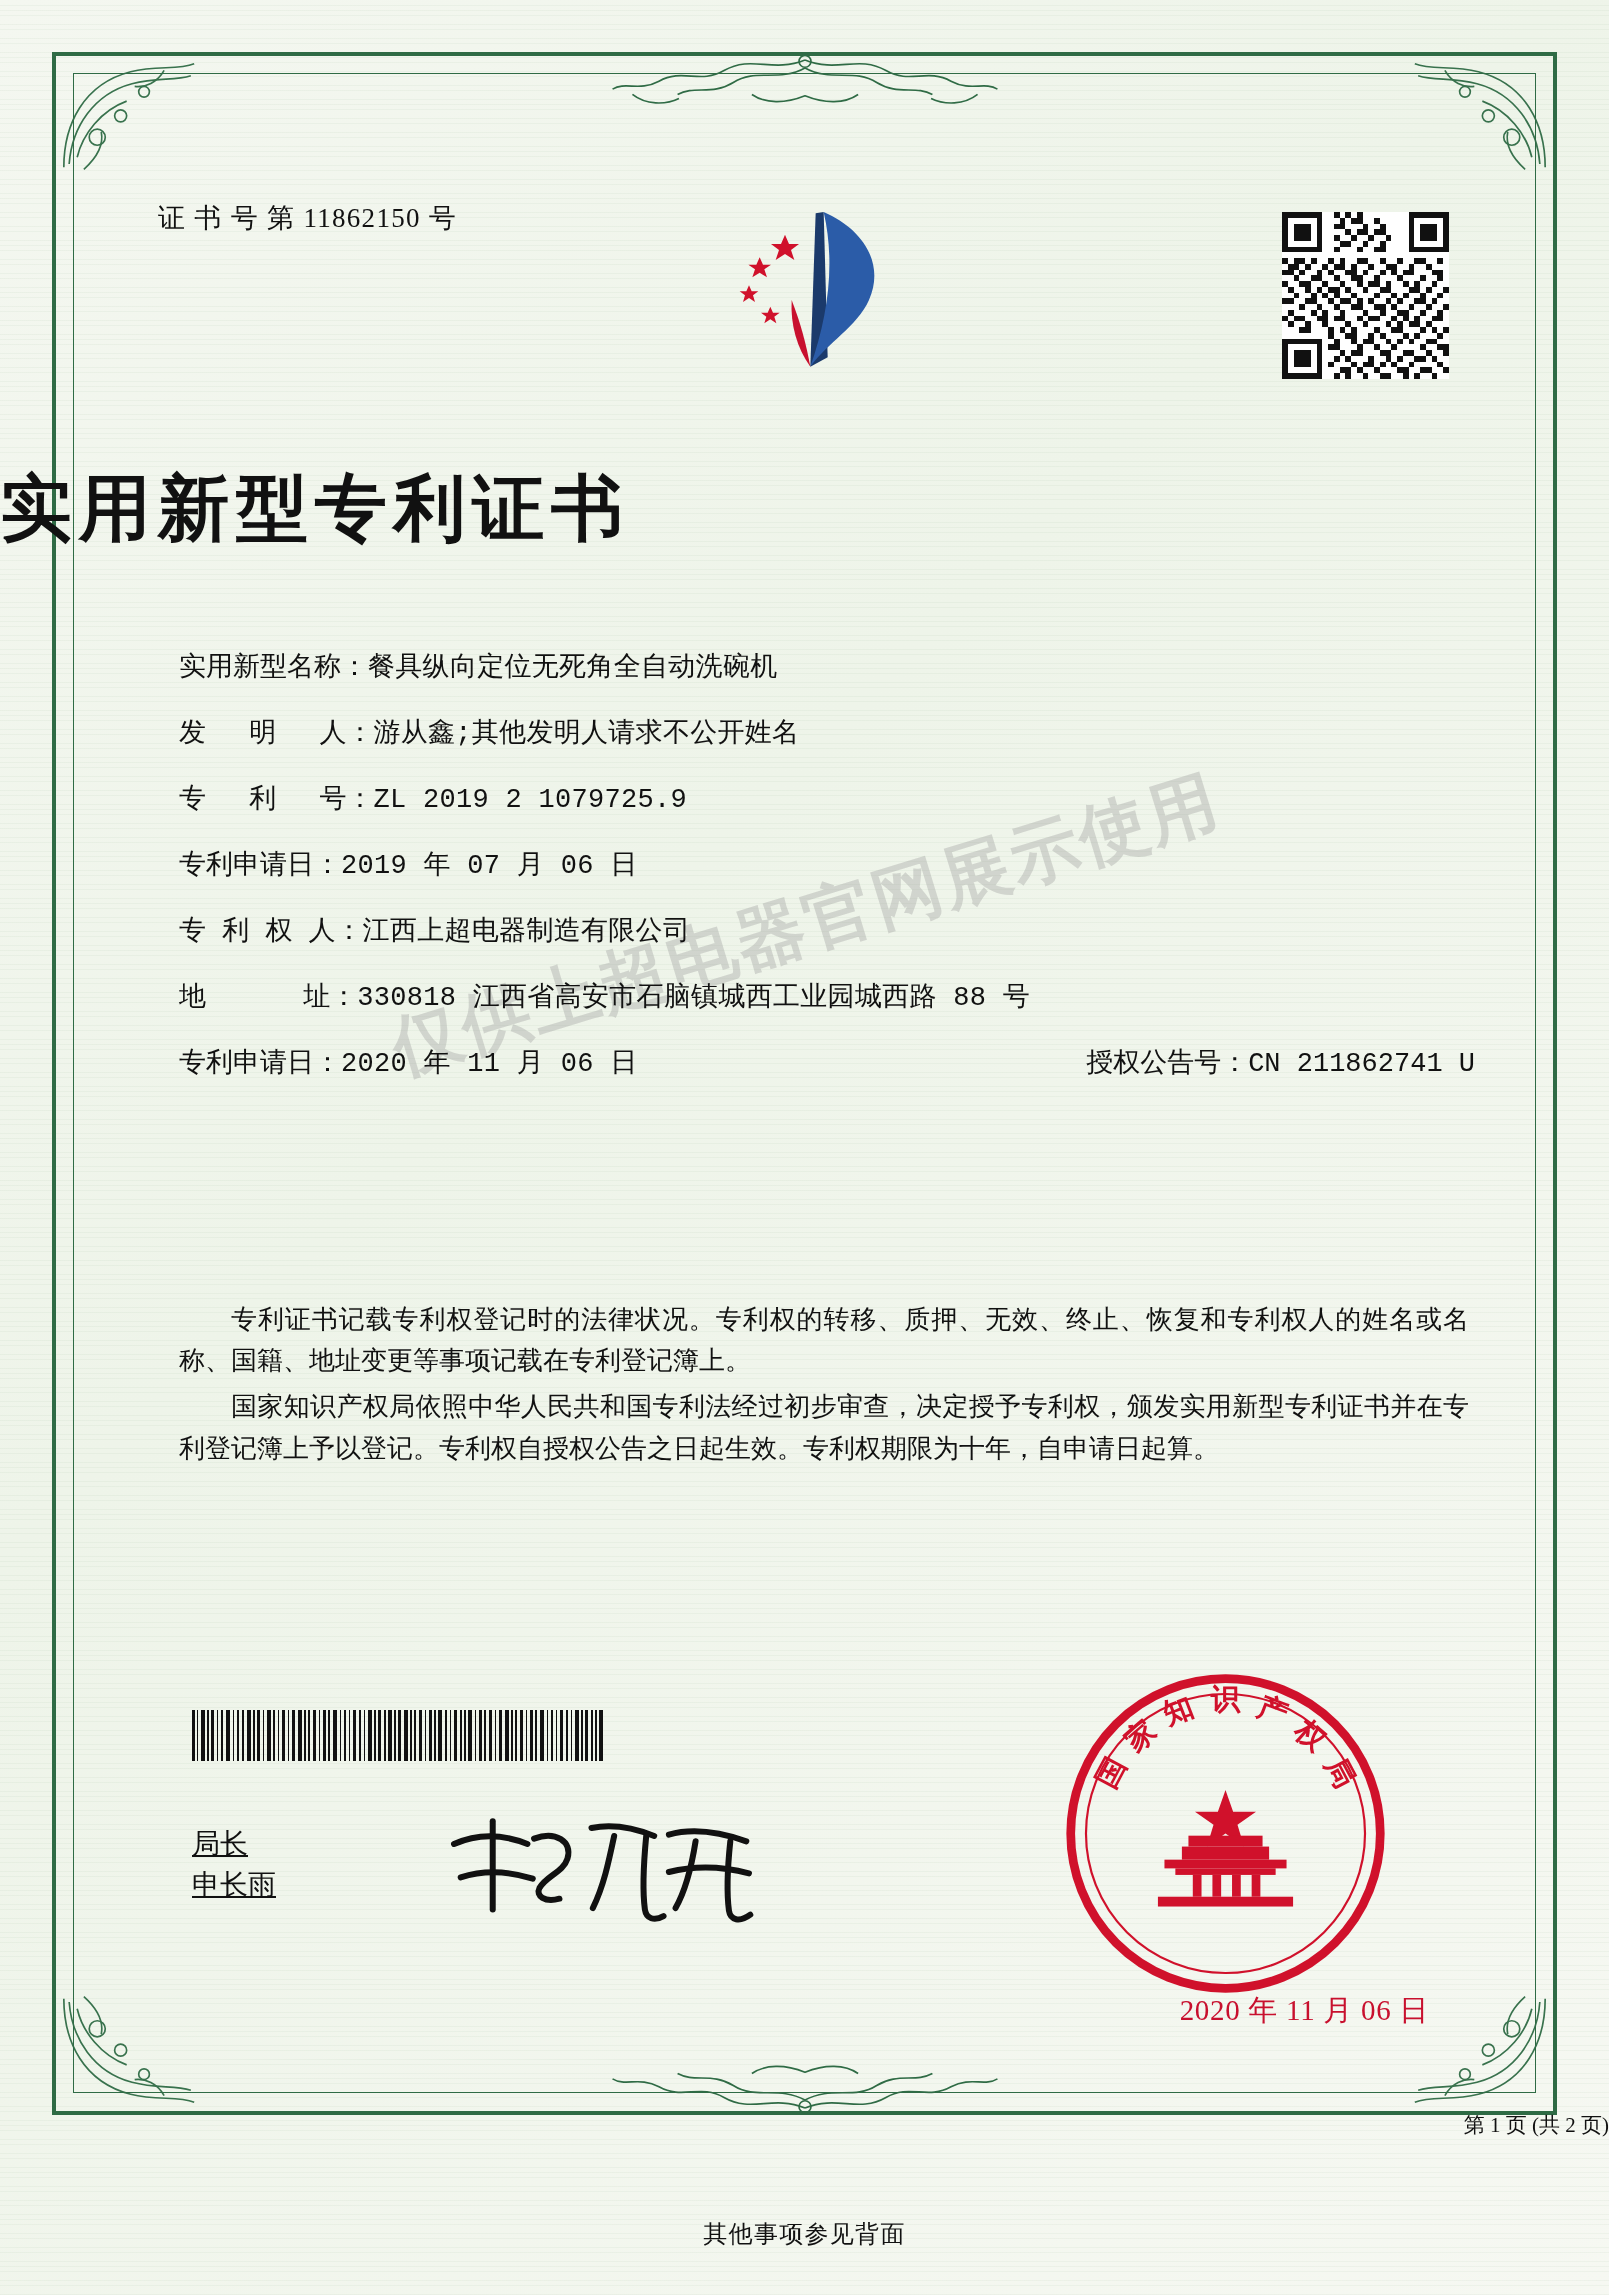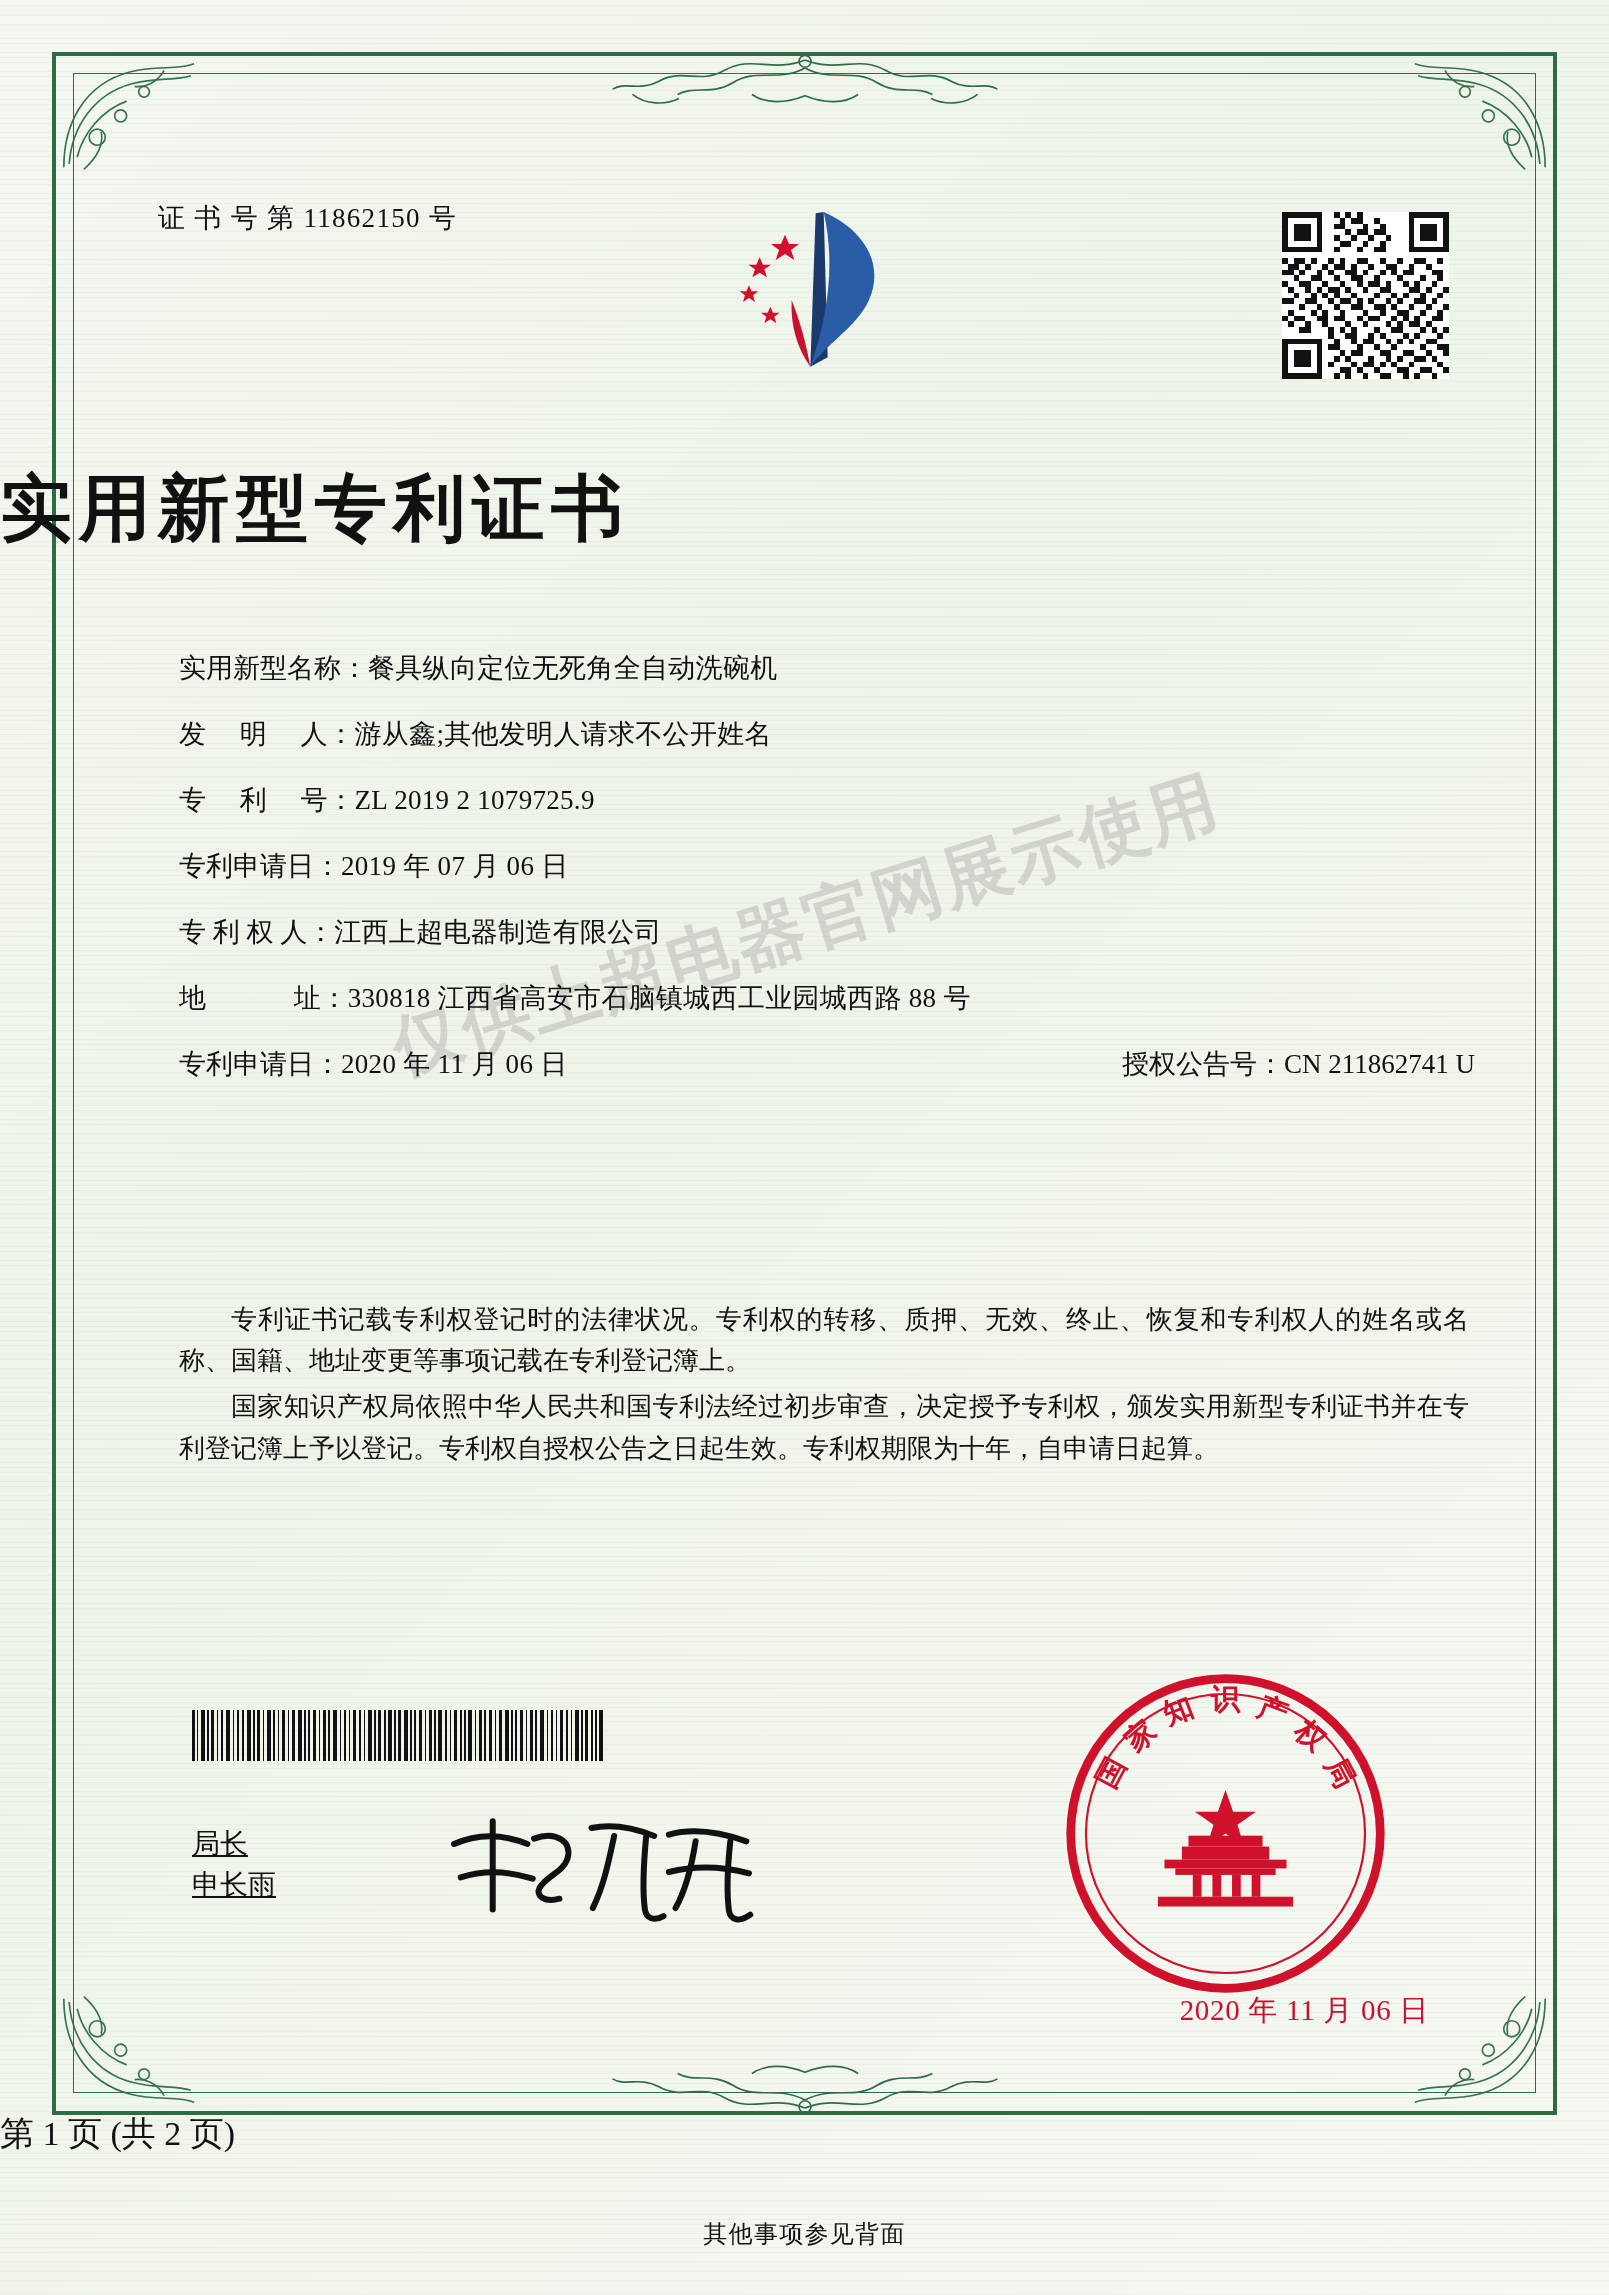--- a/index.html
+++ b/index.html
@@ -127,20 +127,21 @@
     right: 134px;
     top: 655px;
     font-size: 27px;
     color: #111;
     line-height: 1.0;
   }
   .field-row {
     display: flex;
     align-items: center;
     margin-bottom: 39px;
+    font-family: Liberation Mono, monospace;
   }
   .field-label {
     white-space: pre;
     flex: 0 0 auto;
   }
   .field-value {
     flex: 1 1 auto;
     letter-spacing: 0.3px;
   }
   .field-row.two-col .field-second-label {
@@ -225,22 +226,22 @@
     font-size: 29px;
     color: #c8102e;
     letter-spacing: 0.7px;
   }
 
   .page-num {
     position: absolute;
     left: 0;
     right: 0;
     top: 2111px;
-    text-align: left;
-    font-size: 34px;
+    text-align: right;
+    font-size: 21px;
     color: #111;
   }
   .footer-note {
     position: absolute;
     left: 0;
     right: 0;
     top: 2218px;
     text-align: center;
     font-size: 24px;
     color: #111;

